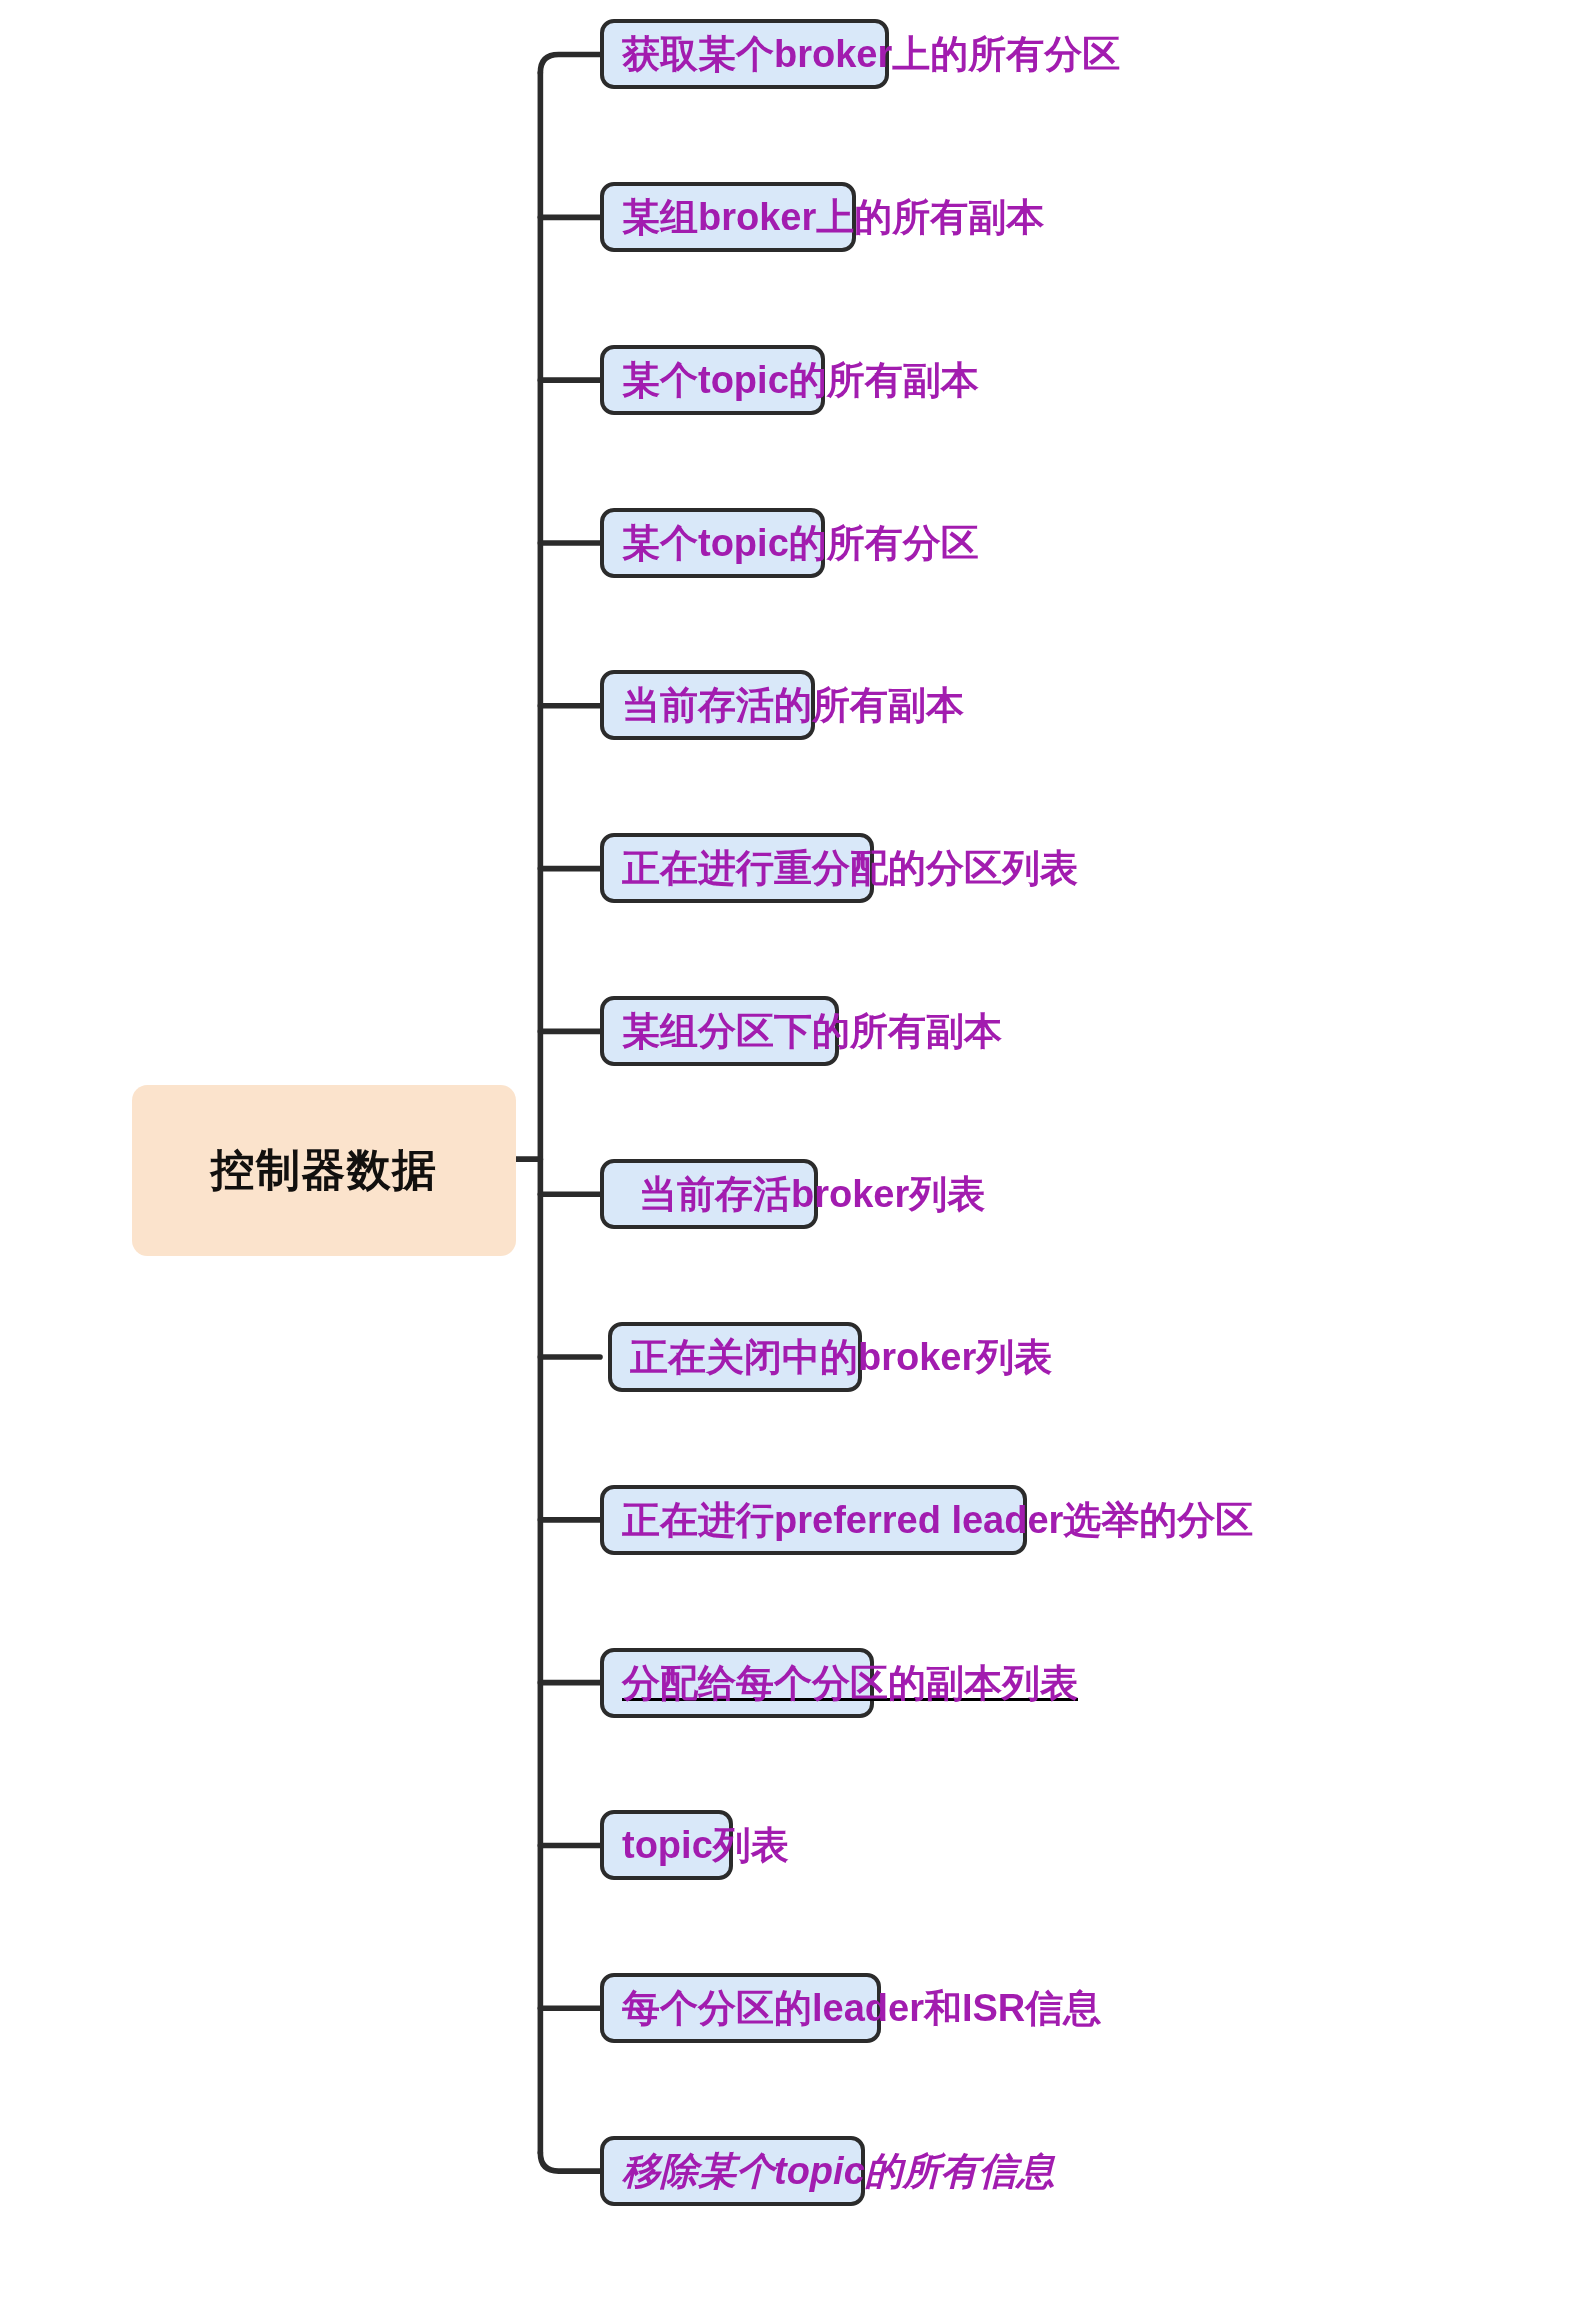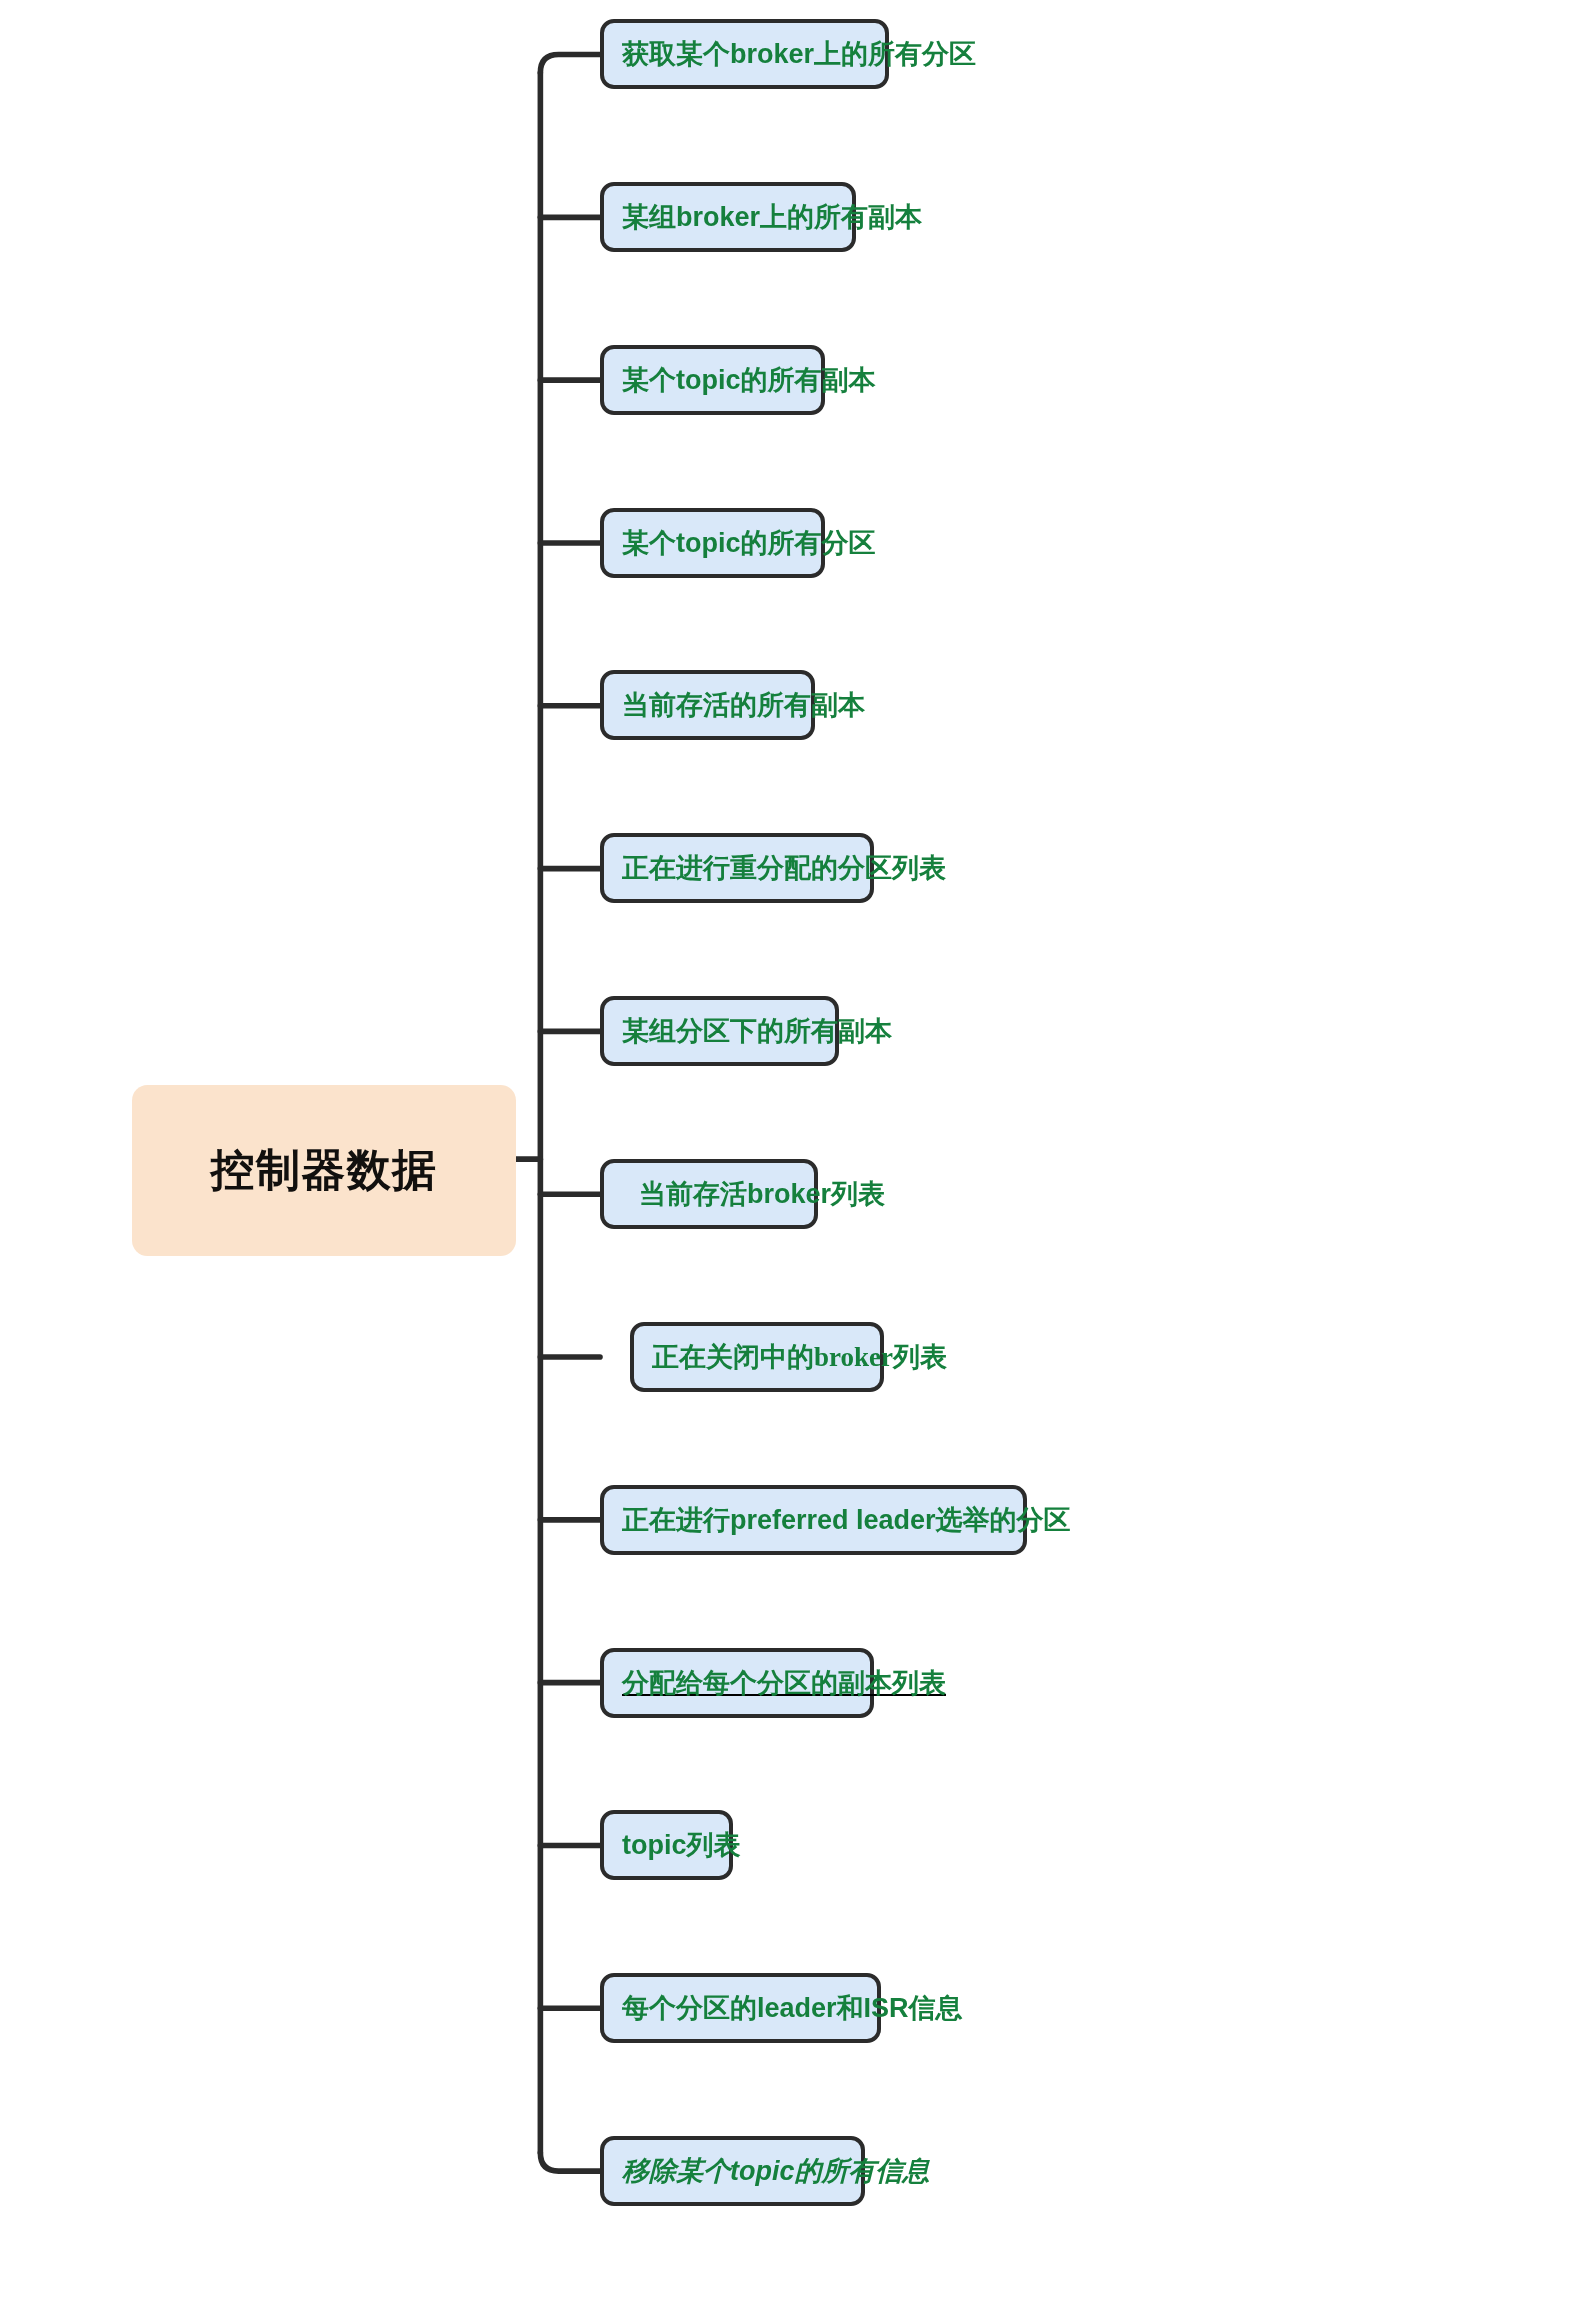--- a/index.html
+++ b/index.html
@@ -51,23 +51,23 @@
     background: #d9e8f9;
     border: 4.9px solid #2b2b2b;
     border-radius: 14px;
     box-sizing: border-box;
     display: flex;
     align-items: center;
     height: 70px;
     padding: 0 18px;
   }
   .child-node .node-label {
-    font-size: 27px;
+    font-size: 38px;
     font-weight: 600;
-    color: #15803d;
+    color: #a21caf;
     white-space: nowrap;
     line-height: 1;
   }
 </style>
 </head>
 <body>
 
 <div id="canvas">
 
   <svg id="connector-layer" viewBox="0 0 2250 3303" width="1579" height="2319" xmlns="http://www.w3.org/2000/svg" aria-hidden="true">
@@ -113,21 +113,21 @@
       </div>
       <div class="child-node" style="left: 600px; top: 833px; width: 274px;">
         <span class="node-label">正在进行重分配的分区列表</span>
       </div>
       <div class="child-node" style="left: 600px; top: 996px; width: 239px;">
         <span class="node-label">某组分区下的所有副本</span>
       </div>
       <div class="child-node" style="left: 600px; top: 1159px; width: 218px; padding-left: 35px;">
         <span class="node-label">当前存活broker列表</span>
       </div>
-      <div class="child-node" style="left: 630px; top: 1322px; width: 254px; font-family: Liberation Serif, serif;">
+      <div class="child-node" style="left: 608px; top: 1322px; width: 254px;">
         <span class="node-label">正在关闭中的broker列表</span>
       </div>
       <div class="child-node" style="left: 600px; top: 1485px; width: 427px;">
         <span class="node-label">正在进行preferred leader选举的分区</span>
       </div>
       <div class="child-node" style="left: 600px; top: 1648px; width: 274px; text-decoration: underline;">
         <span class="node-label">分配给每个分区的副本列表</span>
       </div>
       <div class="child-node" style="left: 600px; top: 1810px; width: 133px;">
         <span class="node-label">topic列表</span>

